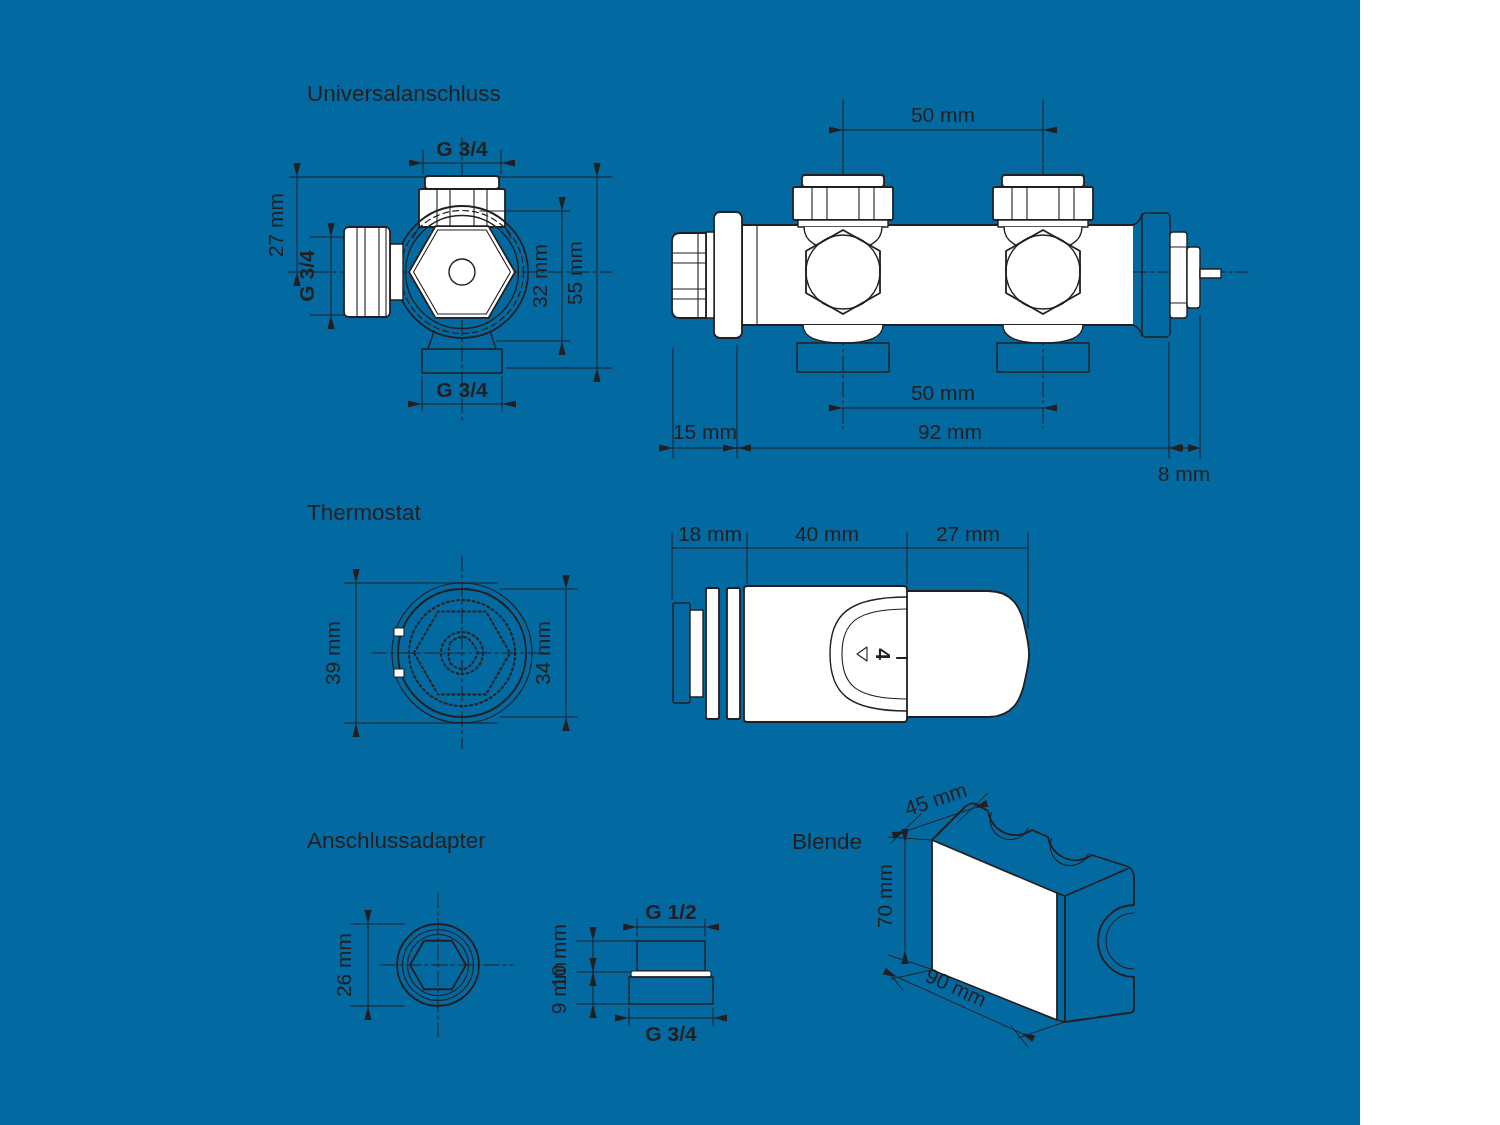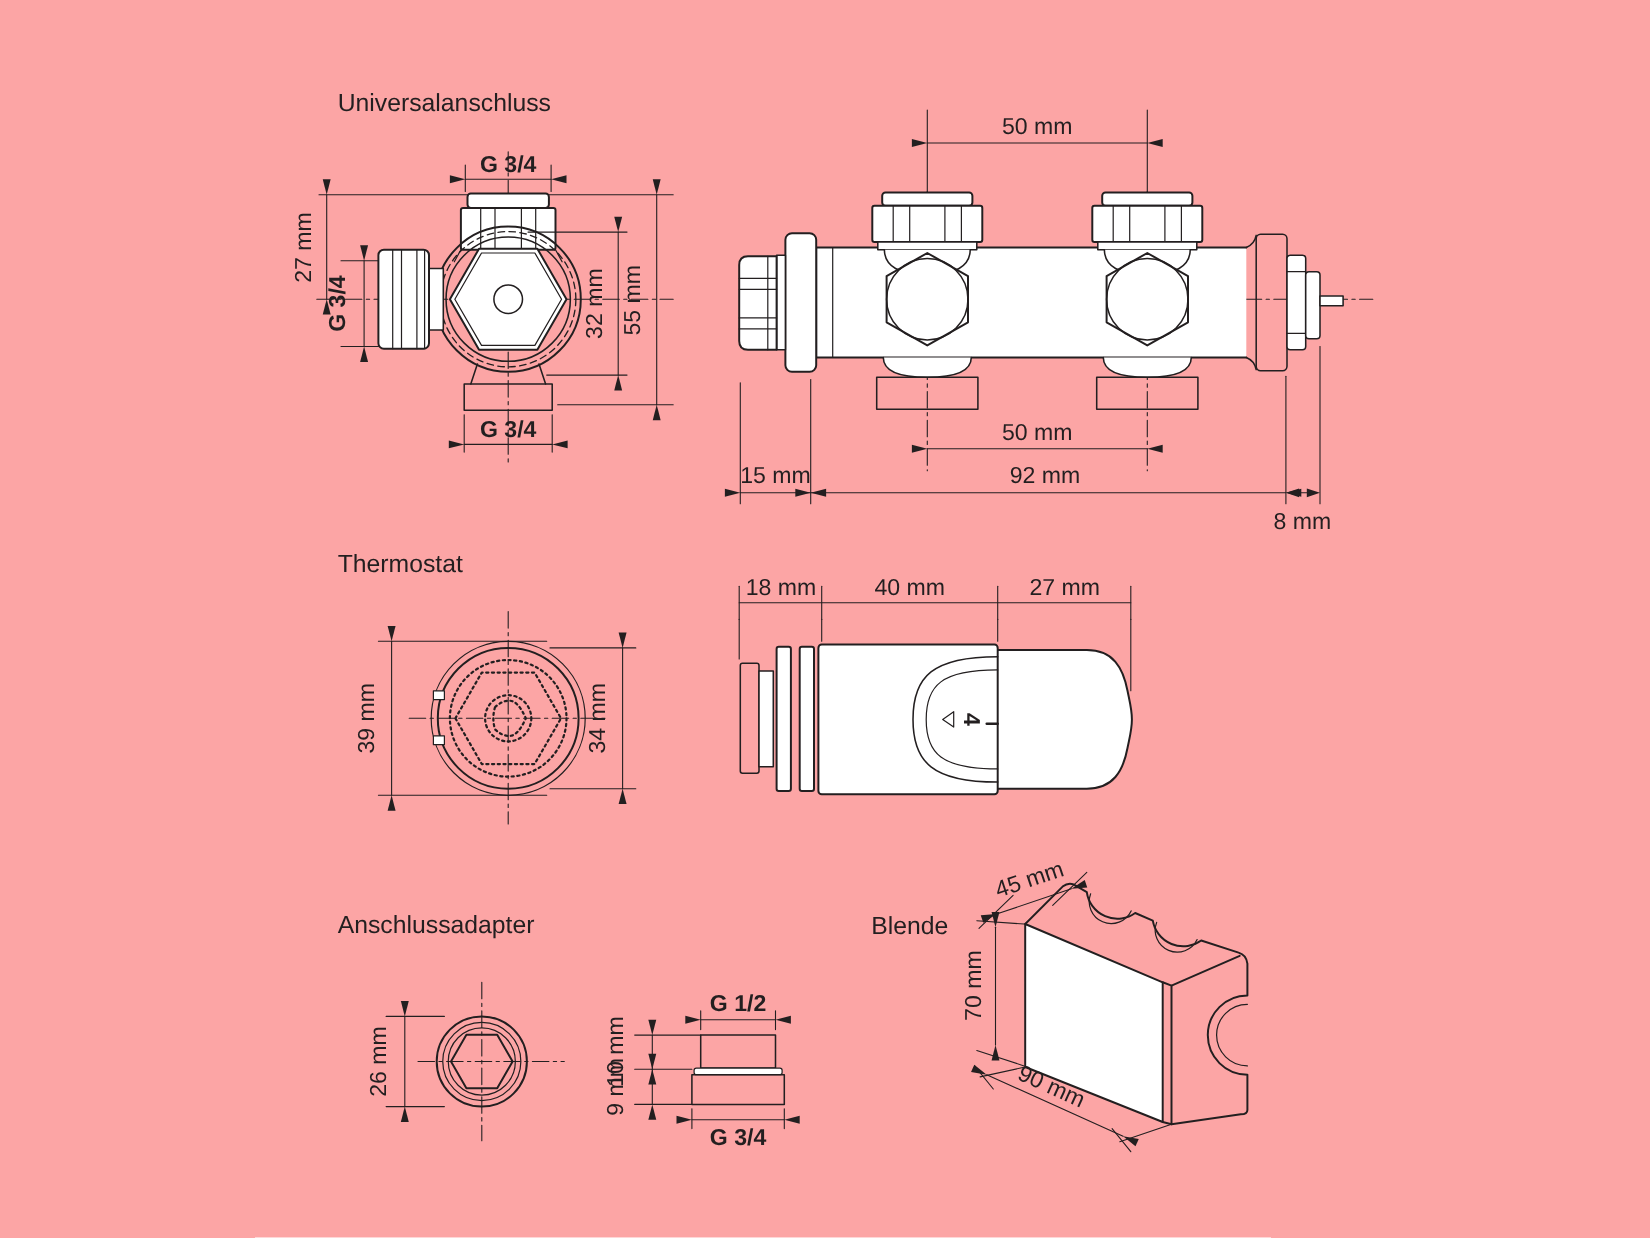--- a/index.html
+++ b/index.html
@@ -1,16 +1,16 @@
 <!DOCTYPE html>
 <html><head>
 <meta charset="utf-8">
 <style>
   html,body{margin:0;padding:0;background:#fff;}
-  #stage{position:relative;width:1500px;height:1125px;background:#fca5a5;overflow:hidden;}
+  #stage{position:relative;width:1360px;height:1125px;background:#0369a1;overflow:hidden;}
   svg{display:block;}
   svg *{vector-effect:none;}
   .ln{stroke:#231f20;fill:none;stroke-linecap:round;stroke-linejoin:round;}
   .wh{fill:#ffffff;}
   .s2{stroke-width:1.8;}
   .s15{stroke-width:1.4;}
   .s12{stroke-width:1.1;}
   .dim{stroke-width:1;}
   .cl{stroke-width:1;stroke-dasharray:15 4 3 4;}
   .dash{stroke-width:1.2;stroke-dasharray:6 4;}

